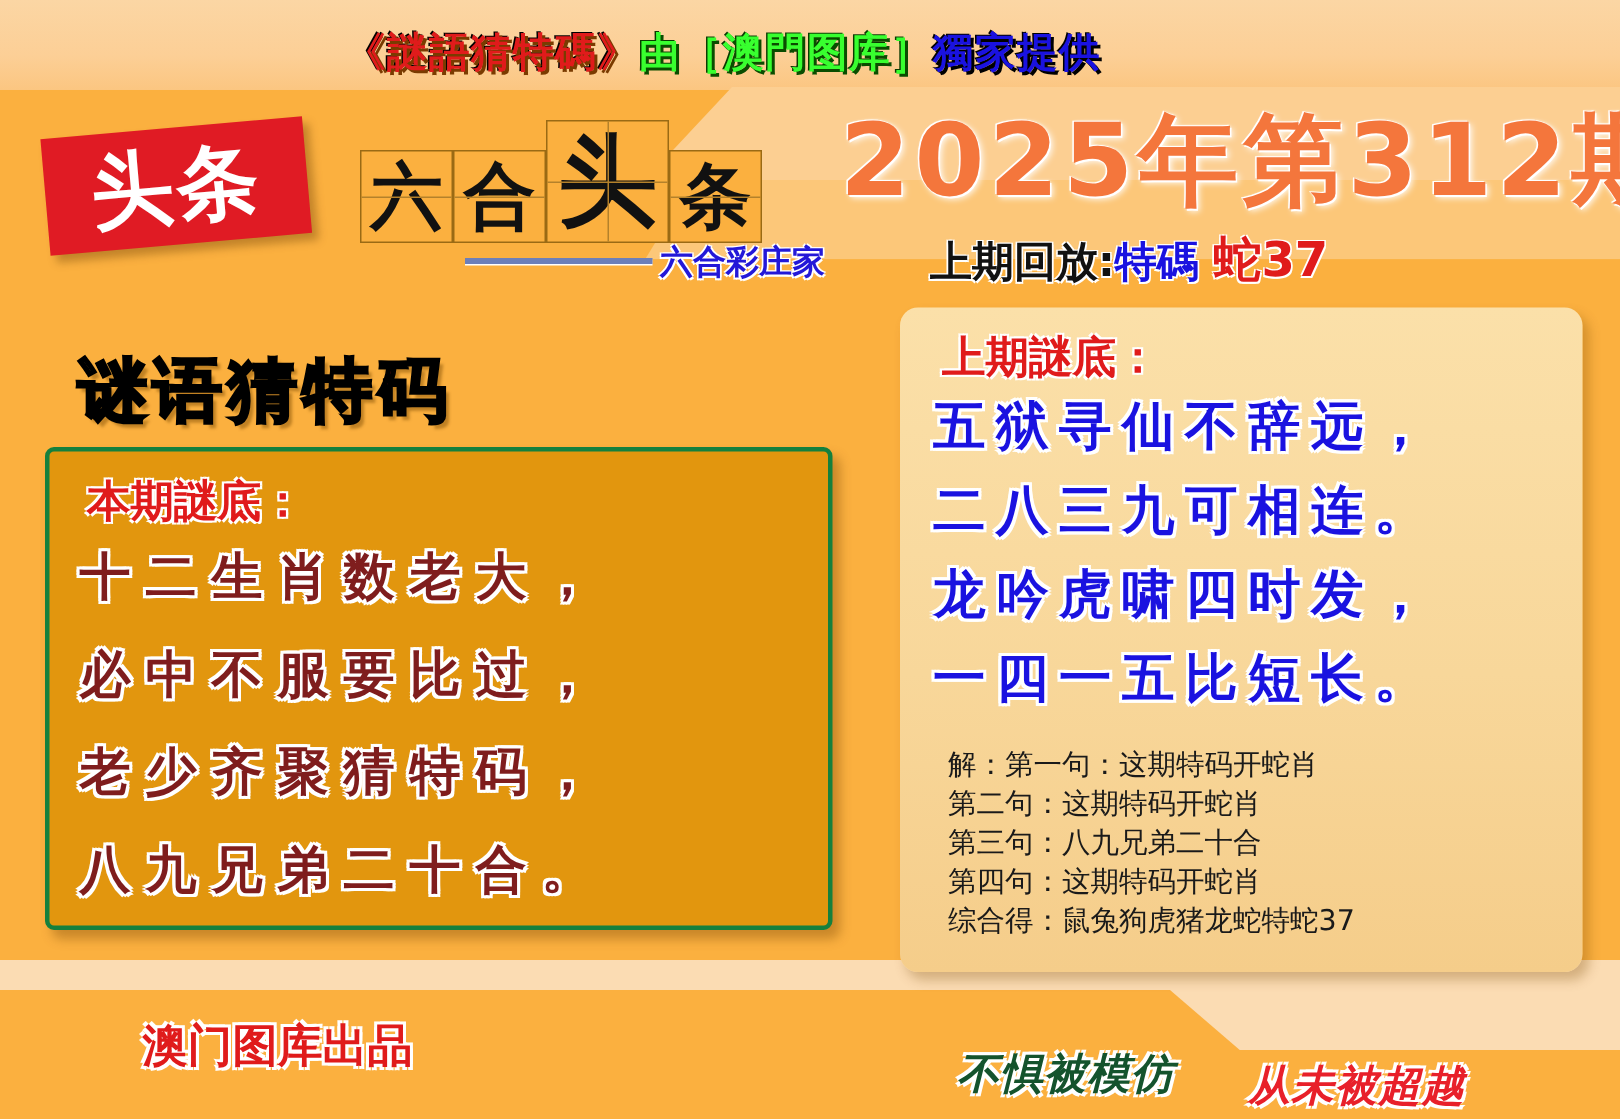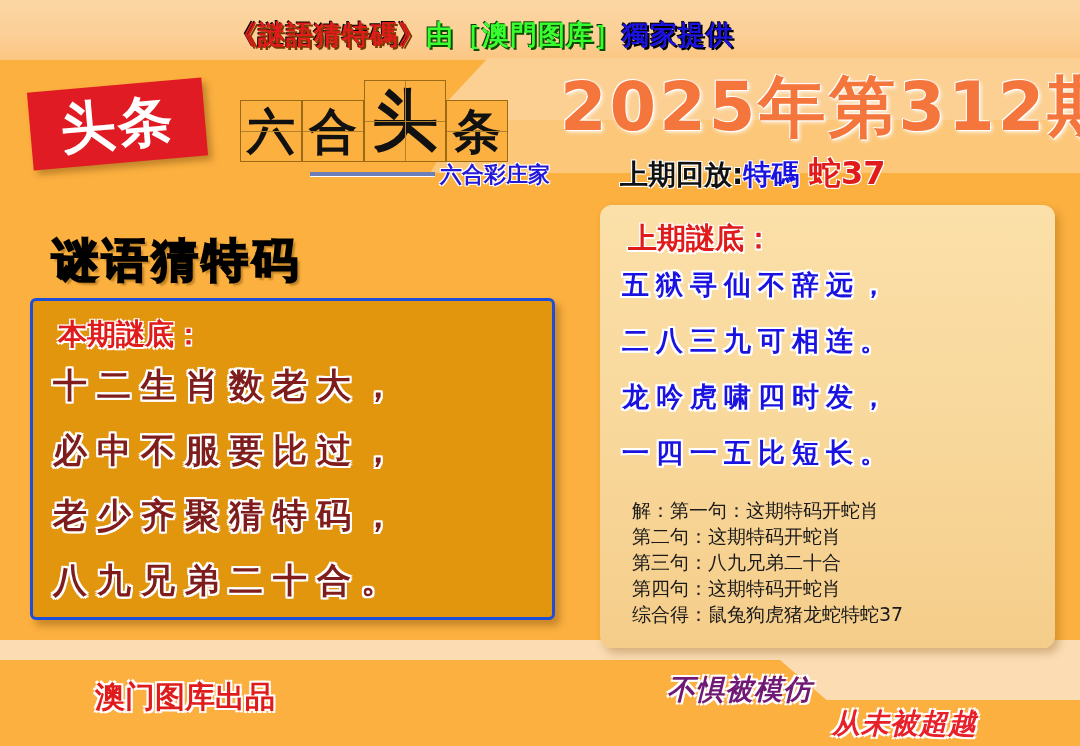--- a/index.html
+++ b/index.html
@@ -214,21 +214,21 @@
   .ct3 { color: #18c8e0; }
   .ct4 { color: #a81ef0; }
   .ct5 { color: #e8182a; }
 
   
   .left-panel {
     position: absolute;
     left: 30px; top: 298px;
     width: 525px; height: 322px;
     background: #e2960e;
-    border: 3px solid #1d4ed8;
+    border: 3px solid #15803d;
     border-radius: 6px;
     box-shadow: 5px 6px 7px rgba(110,60,0,0.35);
     box-sizing: border-box;
     padding-left: 11px;
   }
   .lp-head {
     position: absolute;
     left: 25px; top: 14px;
     font-size: 29px;
     font-weight: bold;
@@ -273,21 +273,21 @@
     white-space: nowrap;
     text-shadow: 1.5px 1.5px 0 #fff, -1.5px -1.5px 0 #fff, 1.5px -1.5px 0 #fff, -1.5px 1.5px 0 #fff;
     font-family: "DejaVu Sans", "Liberation Sans", sans-serif;
   }
   .rp-lines {
     position: absolute;
     left: 22px; top: 52px;
     width: 420px;
   }
   .rp-line {
-    font-size: 27px;
+    font-size: 35px;
     font-weight: bold;
     color: #1a12e0;
     letter-spacing: 7px;
     line-height: 56px;
     white-space: nowrap;
     text-shadow: 2px 2px 0 #fff, -2px -2px 0 #fff, 2px -2px 0 #fff, -2px 2px 0 #fff,
                  0 2px 0 #fff, 2px 0 0 #fff, 0 -2px 0 #fff, -2px 0 0 #fff;
     font-family: "DejaVu Sans", "Liberation Sans", sans-serif;
   }
   .rp-notes {
@@ -309,30 +309,29 @@
     left: 95px; top: 677px;
     font-size: 30px;
     font-weight: bold;
     color: #e01b1b;
     white-space: nowrap;
     text-shadow: 2px 2px 0 #fff, -2px -2px 0 #fff, 2px -2px 0 #fff, -2px 2px 0 #fff;
     font-family: "DejaVu Sans", "Liberation Sans", sans-serif;
   }
   .footer-r1 {
     position: absolute;
-    left: 638px; top: 671px;
+    left: 638px; top: 697px;
     font-size: 28px;
     font-weight: bold;
     font-style: italic;
-    color: #701a75;
+    color: #14532d;
     white-space: nowrap;
     letter-spacing: 1px;
     text-shadow: 2px 2px 0 #fff, -2px -2px 0 #fff, 2px -2px 0 #fff, -2px 2px 0 #fff;
     font-family: "DejaVu Sans", "Liberation Sans", sans-serif;
-    margin-left: 29px;
   }
   .footer-r2 {
     position: absolute;
     left: 832px; top: 705px;
     font-size: 28px;
     font-weight: bold;
     font-style: italic;
     color: #e8202a;
     white-space: nowrap;
     letter-spacing: 1px;

